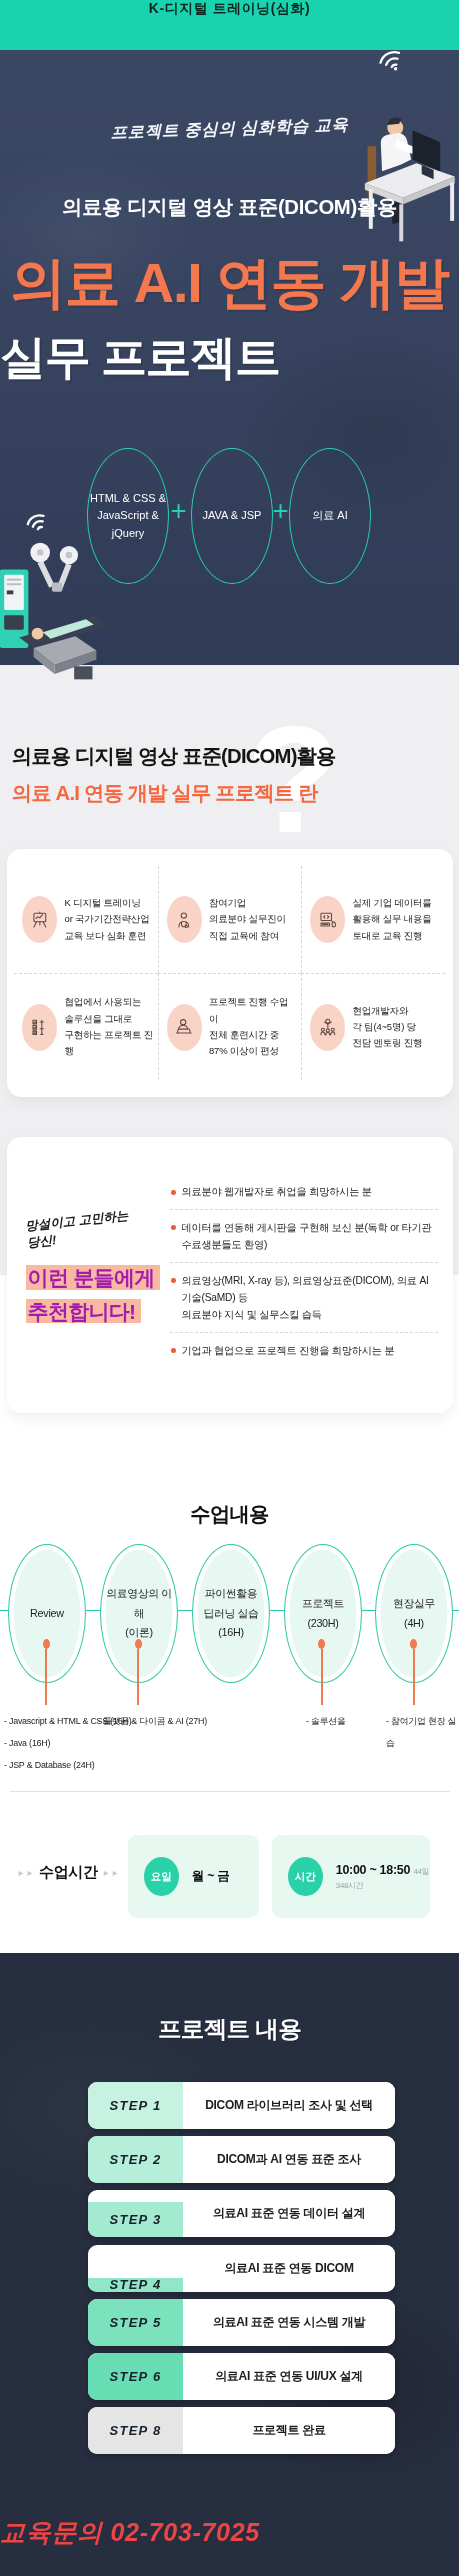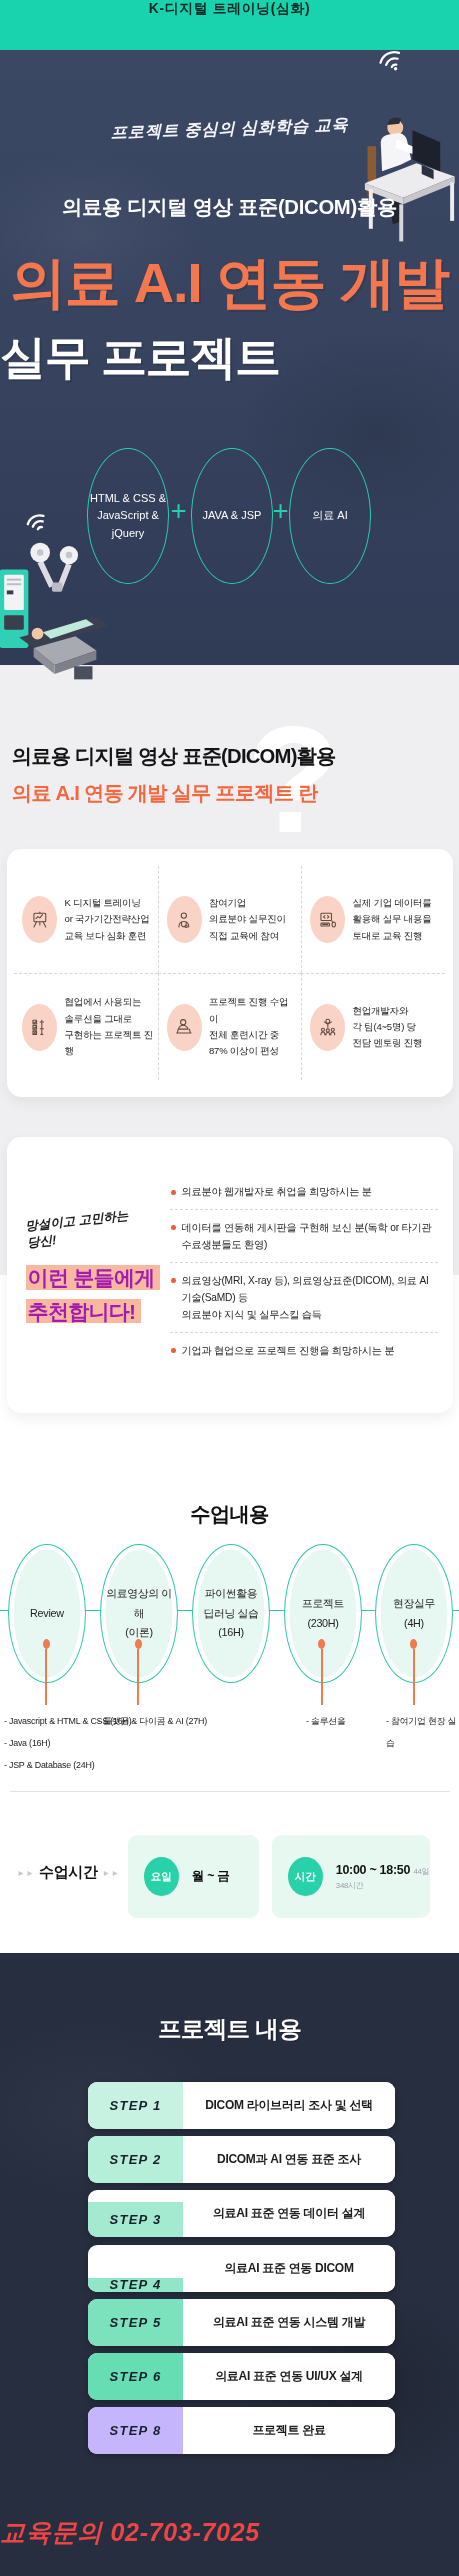--- a/index.html
+++ b/index.html
@@ -369,21 +369,21 @@
       </div>
       <div class="step" id="step-4">
         <div class="step-label" style="background: rgb(124, 225, 189);">STEP 5</div>
         <div class="step-text">의료AI 표준 연동 시스템 개발</div>
       </div>
       <div class="step" id="step-5">
         <div class="step-label" style="background: rgb(103, 221, 179);">STEP 6</div>
         <div class="step-text">의료AI 표준 연동 UI/UX 설계</div>
       </div>
       <div class="step" id="step-7">
-        <div class="step-label" style="background: #c4b5fd;">STEP 8</div>
+        <div class="step-label" style="background: #e5e5e5;">STEP 8</div>
         <div class="step-text">프로젝트 완료</div>
       </div>
     </div>
 
     <div class="abs footer-phone">교육문의 02-703-7025</div>
   </div>
 
 </div>
 
 

